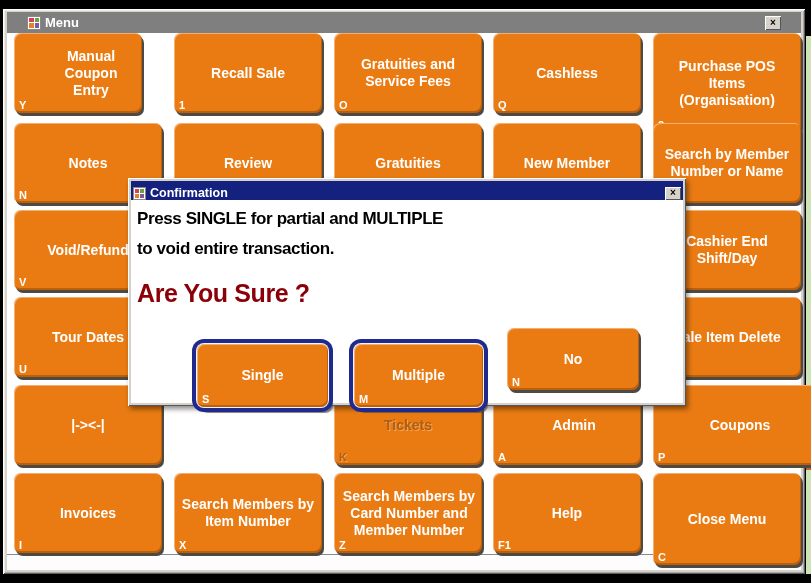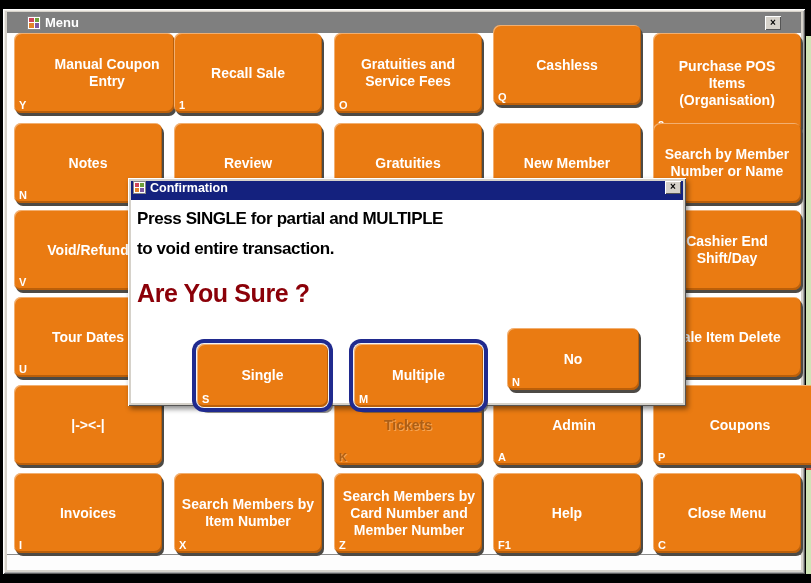--- a/index.html
+++ b/index.html
@@ -59,21 +59,21 @@
   .pos-btn.disabled{color:#AD5F16;text-shadow:1px 1px 0 rgba(255,200,140,0.55);}
   .pos-btn.disabled .sc{color:#AD5F16;}
 
   
   .dlg{
     position:absolute;left:128px;top:178px;width:558px;height:228px;background:#d6d2ca;z-index:10;
     box-shadow:inset 1px 1px 0 #ffffff,inset -1px -1px 0 #555,2px 3px 5px rgba(0,0,0,0.45);
   }
   .dlg-title{
     position:absolute;left:3px;top:3px;right:3px;height:19px;background:#14217E;
-    display:flex;align-items:flex-start;gap:4px;padding:0 2px;
+    display:flex;align-items:flex-end;gap:4px;padding:0 2px;
   }
   .dlg-title .title-text{font-size:12.5px;}
   .dlg-title .app-icon{width:13px;height:13px;}
   .dlg-title .x-btn{height:13px;line-height:12px;}
   .dlg-body{position:absolute;left:3px;top:22px;right:3px;bottom:3px;background:#fff;overflow:hidden;}
   .dlg-msg{
     position:absolute;left:6px;top:4px;color:#000;
     font-size:17px;font-weight:bold;line-height:30px;letter-spacing:-0.4px;white-space:nowrap;
   }
   .dlg-warn{
@@ -107,33 +107,33 @@
         <i class="ic4"></i>
       </span>
     <span class="title-text">Menu</span>
     <span class="x-btn">×</span>
   </div>
   <div class="win-body"></div>
   <div class="status-bar"></div>
 </div>
 
 <div class="btn-layer">
-    <div class="pos-btn" style="left: 14px; top: 33px; width: 160px; height: 80px; padding-left: 32px;">
+    <div class="pos-btn" style="left: 14px; top: 33px; width: 128px; height: 80px; padding-left: 32px;">
     <span class="lbl">Manual Coupon Entry</span>
     <span class="sc">Y</span>
   </div>
     <div class="pos-btn" style="left: 174px; top: 33px; width: 148px; height: 80px;">
     <span class="lbl">Recall Sale</span>
     <span class="sc">1</span>
   </div>
     <div class="pos-btn" style="left: 334px; top: 33px; width: 148px; height: 80px;">
     <span class="lbl">Gratuities and Service Fees</span>
     <span class="sc">O</span>
   </div>
-    <div class="pos-btn" style="left: 493px; top: 25px; width: 148px; height: 80px;">
+    <div class="pos-btn" style="left: 493px; top: 33px; width: 148px; height: 80px;">
     <span class="lbl">Cashless</span>
     <span class="sc">Q</span>
   </div>
     <div class="pos-btn" style="left: 653px; top: 33px; width: 148px; height: 100px;">
     <span class="lbl">Purchase POS Items (Organisation)</span>
     <span class="sc">2</span>
   </div>
     <div class="pos-btn" style="left: 14px; top: 123px; width: 148px; height: 80px;">
     <span class="lbl">Notes</span>
     <span class="sc">N</span>
@@ -195,21 +195,21 @@
     <span class="sc">X</span>
   </div>
     <div class="pos-btn" style="left: 334px; top: 473px; width: 148px; height: 80px; padding-left: 8px;">
     <span class="lbl">Search Members by Card Number and Member Number</span>
     <span class="sc">Z</span>
   </div>
     <div class="pos-btn" style="left: 493px; top: 473px; width: 148px; height: 80px;">
     <span class="lbl">Help</span>
     <span class="sc">F1</span>
   </div>
-    <div class="pos-btn" style="left: 653px; top: 473px; width: 148px; height: 80px;">
+    <div class="pos-btn" style="left: 653px; top: 473px; width: 148px; height: 92px;">
     <span class="lbl">Close Menu</span>
     <span class="sc">C</span>
   </div>
   </div>
 
 <div class="dlg">
   <div class="dlg-title">
     <span class="app-icon">
         <i class="ic1"></i>
         <i class="ic2"></i>

